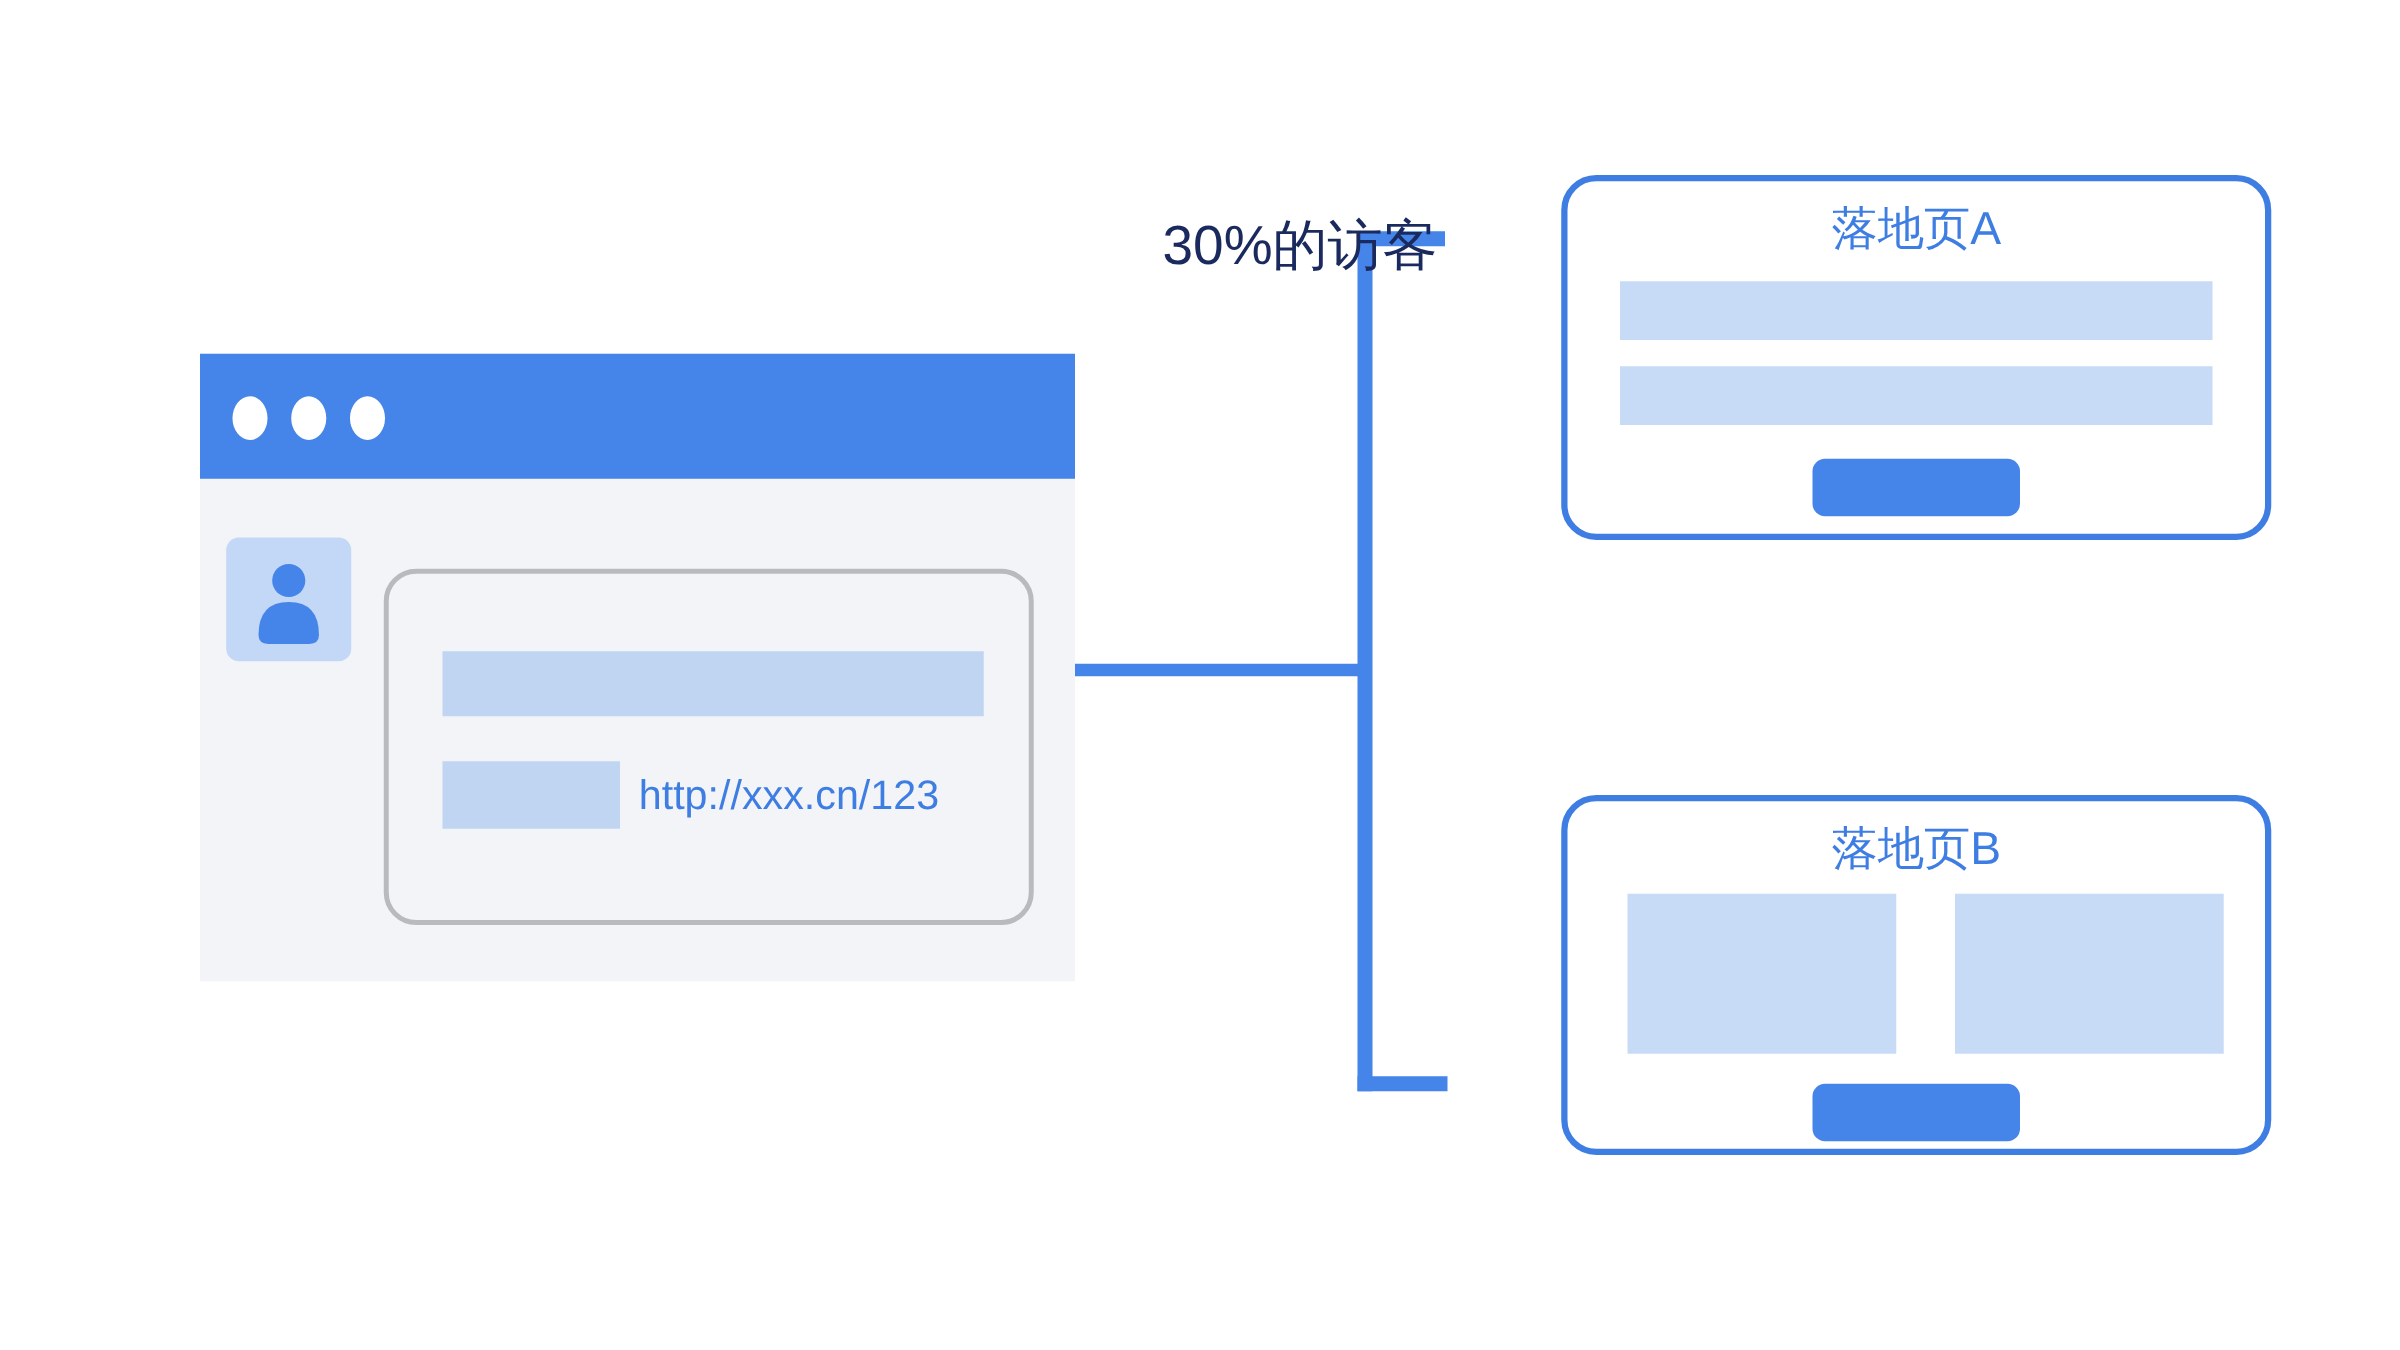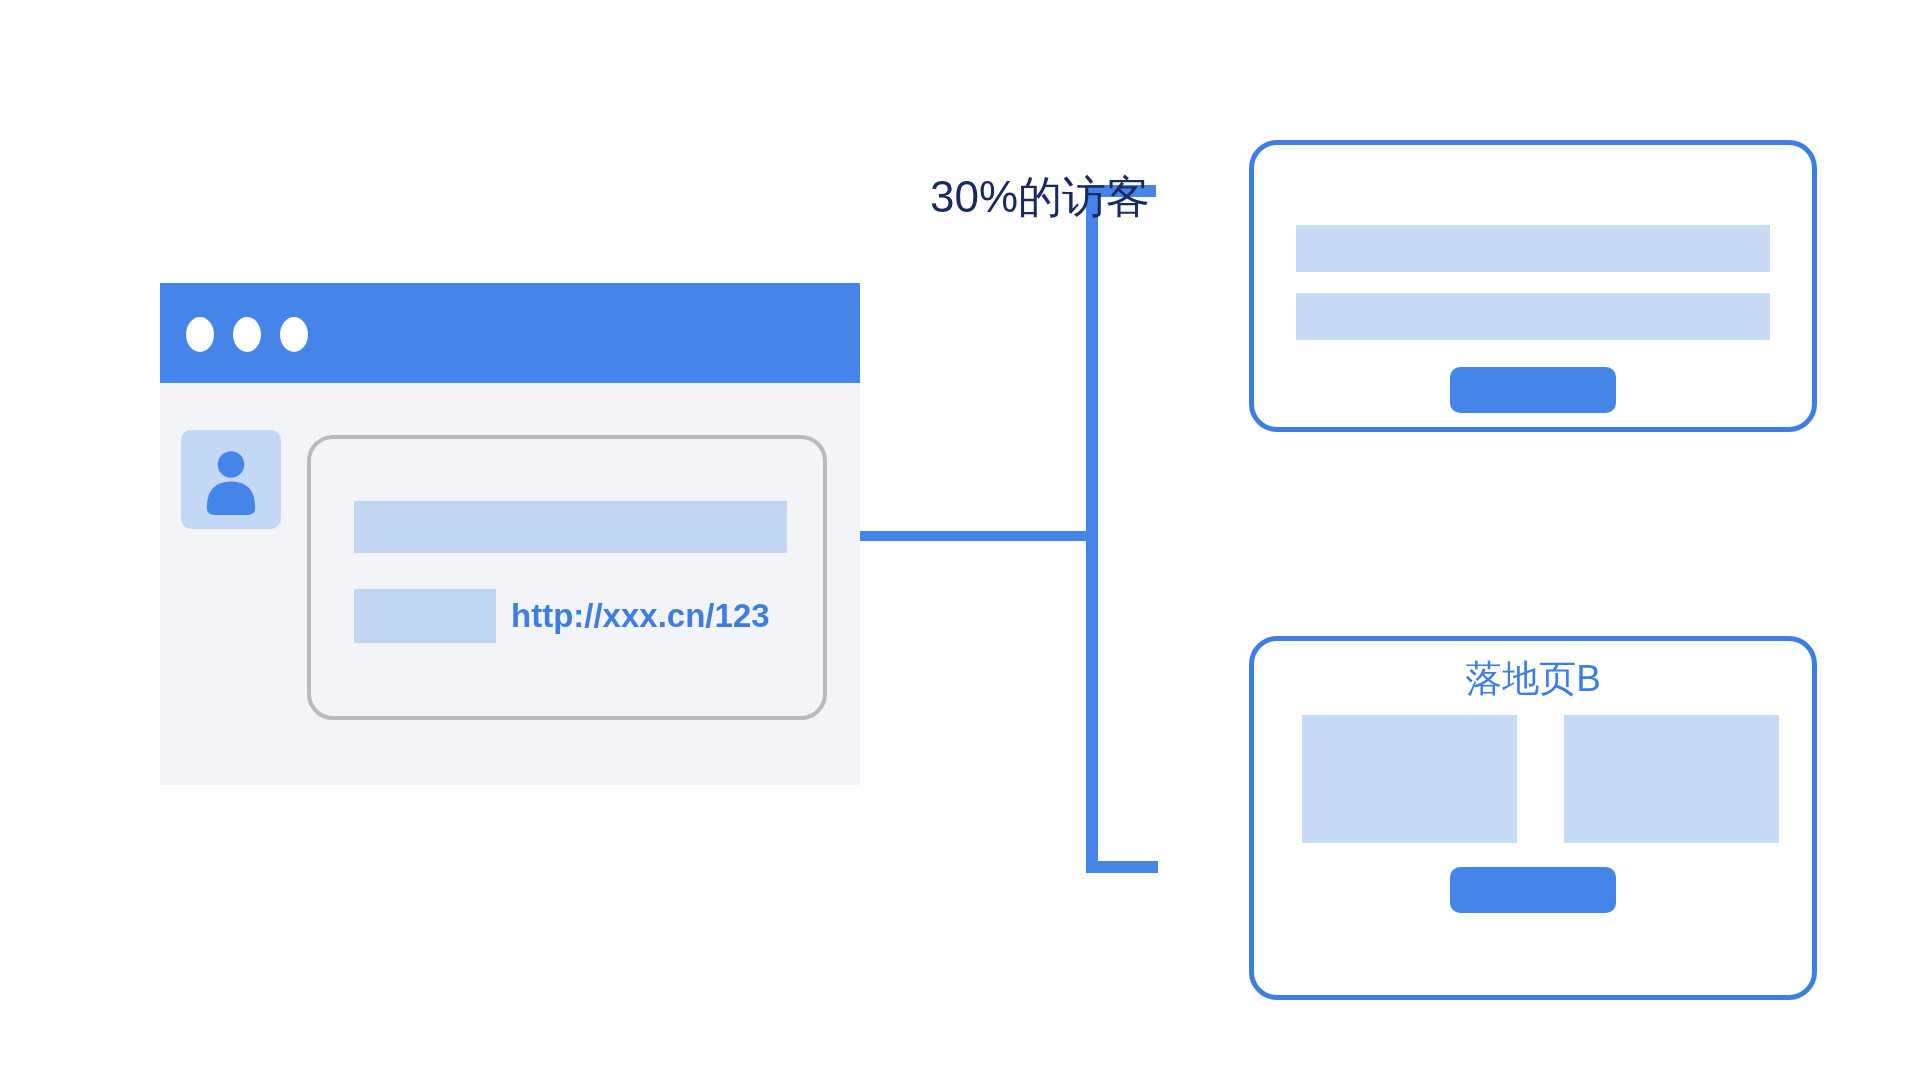--- a/index.html
+++ b/index.html
@@ -44,26 +44,25 @@
   
   .avatar{
     position:absolute;left:181px;top:430px;
     width:100px;height:99px;border-radius:10px;
     background:#C3D7F6;
     display:flex;align-items:center;justify-content:center;
   }
   .avatar svg{width:78px;height:78px;display:block;}
   
   .bubble{
-    position:absolute;left:307px;top:435px;
+    position:absolute;left:307px;top:455px;
     width:520px;height:285px;
     background:var(--browser-body);
     border:4px solid var(--bubble-border);
     border-radius:26px;
-    font-weight:bold;
   }
   .bubble-bar1{
     position:absolute;left:43px;top:62px;
     width:433px;height:52px;
     background:var(--light-blue);
   }
   .bubble-bar2{
     position:absolute;left:43px;top:150px;
     width:142px;height:54px;
     background:var(--light-blue);
@@ -108,21 +107,21 @@
   .traffic-label.bottom{left:926px;top:896px;}
   
   .lp-card{
     position:absolute;left:1249px;
     width:568px;
     background:#ffffff;
     border:5px solid var(--accent-blue);
     border-radius:28px;
   }
   .lp-card.a{top:140px;height:292px;}
-  .lp-card.b{top:636px;height:364px;}
+  .lp-card.b{top:636px;height:288px;}
   .lp-title{
     position:absolute;left:0;right:0;top:14px;
     text-align:center;
     font-size:37px;line-height:48px;
     color:var(--accent-blue);
     white-space:nowrap;
   }
   .lp-bar{
     position:absolute;left:42px;
     width:474px;height:47px;
@@ -174,20 +173,21 @@
   </div>
 
   <div class="stem"></div>
   <div class="bracket-vert"></div>
   <div class="bracket-tick-top"></div>
   <div class="bracket-tick-bottom"></div>
 
   <div class="traffic-label top">30%的访客</div>
 
   <div class="lp-card a">
+    <div class="lp-title">落地页A</div>
     <div class="lp-bar r1"></div>
     <div class="lp-bar r2"></div>
     <div class="lp-button"></div>
   </div>
 
   <div class="lp-card b">
     <div class="lp-title">落地页B</div>
     <div class="lp-block left"></div>
     <div class="lp-block right"></div>
     <div class="lp-button"></div>

